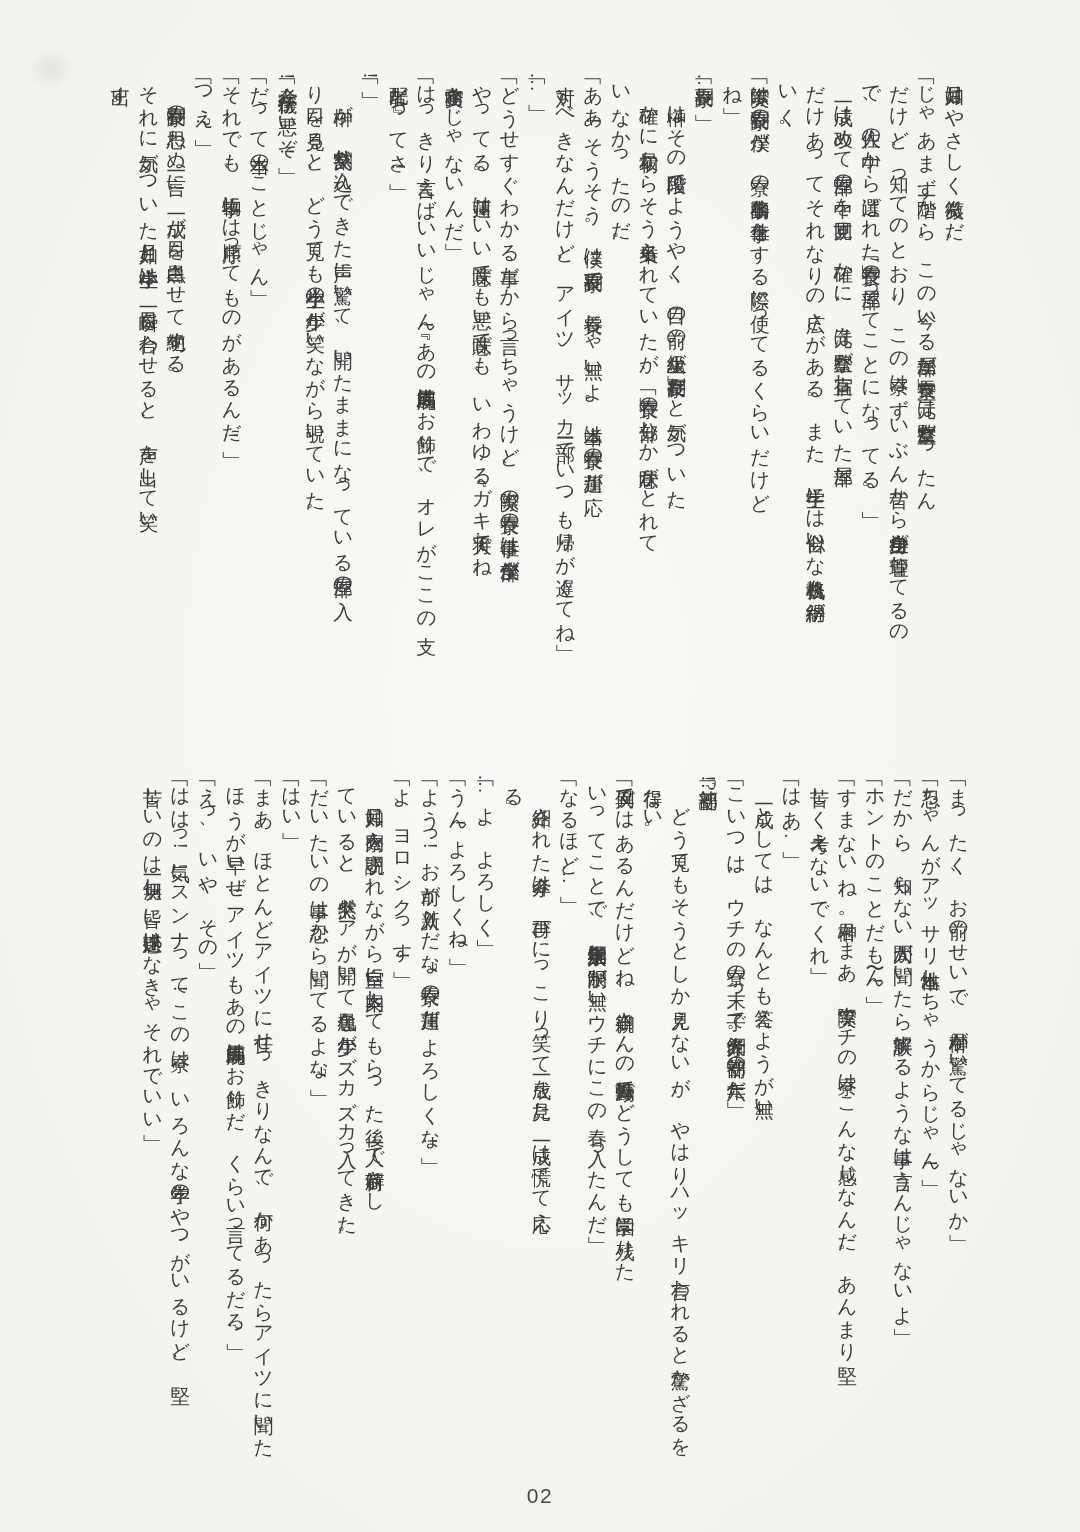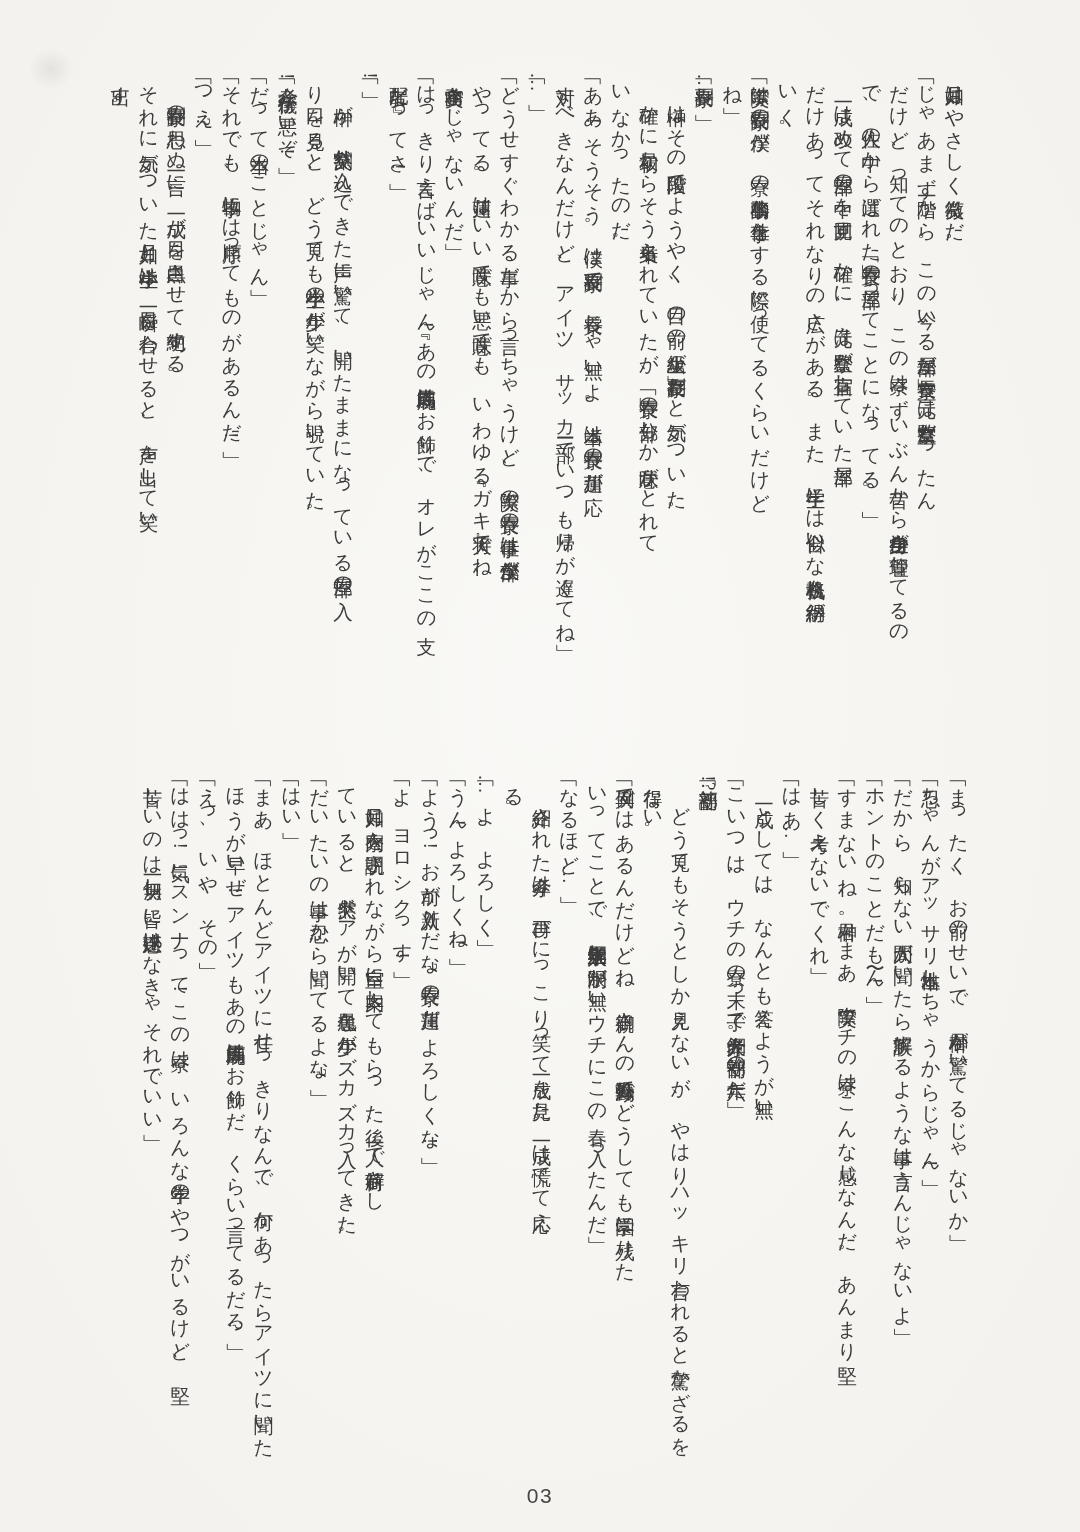--- a/index.html
+++ b/index.html
@@ -132,14 +132,14 @@
       <div class="line">ていると、突然ドアが開いて色黒な少年がズカズカ入ってきた。</div>
       <div class="line">「だいたいの事は忍から聞いてるよな?」</div>
       <div class="line">「はい」</div>
       <div class="line">「まあ、ほとんどアイツに任せっきりなんで、何かあったらアイツに聞いた</div>
       <div class="line">ほうが早いぜ!アイツもあの筋肉馬鹿はお飾りだ、くらい言ってるだろ?」</div>
       <div class="line">「えっ、いや、その」</div>
       <div class="line">「ははっ!気にスンナって!この寮は、いろんな学年のやつがいるけど、堅</div>
       <div class="line">苦しいのは一切無し!皆に迷惑掛けなきゃそれでいい」</div>
     </section>
 
-  <div class="page-number">03</div>
+  <div class="page-number">02</div>
 </div>
 
 </body></html>

